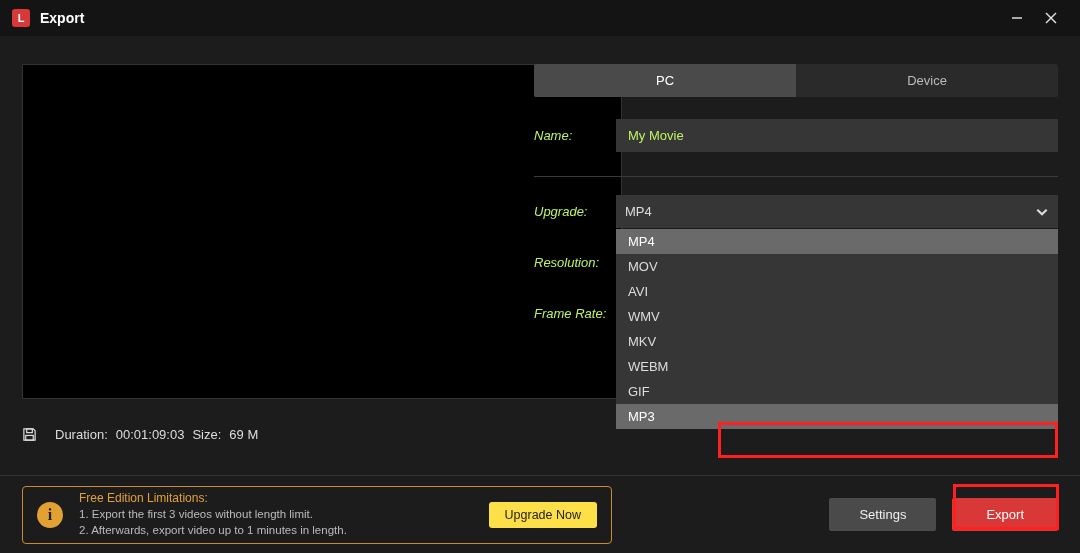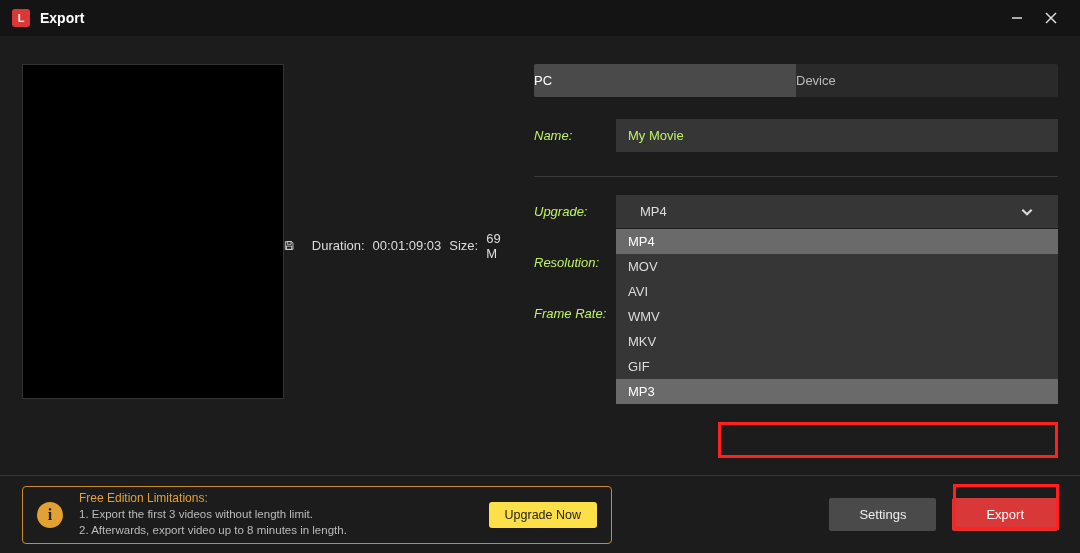--- a/index.html
+++ b/index.html
@@ -51,21 +51,21 @@
   }
   .winbtn svg { width: 12px; height: 12px; }
   .content {
     display: flex;
     padding: 28px 22px 4px 22px;
     gap: 28px;
   }
   .left-col {
     width: 484px;
     display: flex;
-    flex-direction: row;
+    flex-direction: column;
   }
   .preview {
     background: #000;
     width: 600px;
     height: 335px;
     border: 1px solid #333;
   }
   .preview-info {
     display: flex;
     align-items: center;
@@ -84,21 +84,22 @@
   }
   .tabbar {
     display: flex;
     background: #2a2a2a;
     border-radius: 2px;
     overflow: hidden;
     margin-bottom: 22px;
   }
   .tab {
     flex: 1;
-    padding: 9px 0;
+    text-align: center;
+    padding: 9px 8px;
     cursor: pointer;
     color: #bbb;
   }
   .tab.active {
     background: #4a4a4a;
     color: #fff;
   }
   .field-row {
     display: flex;
     align-items: center;
@@ -130,21 +131,21 @@
   }
   .browse-btn svg { width: 16px; height: 14px; fill: #eee; }
   .divider {
     height: 1px;
     background: #3a3a3a;
     margin: 6px 0 18px 0;
   }
   .select {
     flex: 1;
     background: #363636;
-    padding: 9px 24px;
+    padding: 9px 9px;
     color: #ddd;
     display: flex;
     align-items: flex-end;
     justify-content: space-between;
     cursor: pointer;
     position: relative;
   }
   .select .chev { width: 14px; height: 14px; }
   .dropdown {
     position: absolute;
@@ -317,20 +318,21 @@
         <span>MP4</span>
         <svg class="chev" viewBox="0 0 12 12">
             <path d="M2 4l4 4 4-4" fill="none" stroke="#ddd" stroke-width="1.8"></path>
           </svg>
         <div class="dropdown">
           <div class="dd-item sel">MP4</div>
           <div class="dd-item">MOV</div>
           <div class="dd-item">AVI</div>
           <div class="dd-item">WMV</div>
           <div class="dd-item">MKV</div>
+          <div class="dd-item">WEBM</div>
           <div class="dd-item">GIF</div>
           <div class="dd-item sel">MP3</div>
         </div>
       </div>
     </div>
 
     <div class="field-row">
       <div class="field-label">Resolution:</div>
       <div class="field-placeholder"></div>
     </div>
@@ -341,21 +343,21 @@
     </div>
   </div>
 </div>
 
 <div class="bottom-bar">
   <div class="limits-box">
     <div class="info-icon">i</div>
     <div class="limits-txt">
       <div class="limits-title">Free Edition Limitations:</div>
       <div class="limits-line">1. Export the first 3 videos without length limit.</div>
-      <div class="limits-line">2. Afterwards, export video up to 8 minutes in length.</div>
+      <div class="limits-line">2. Afterwards, export video up to 1 minutes in length.</div>
     </div>
     <div class="upgrade-btn">Upgrade Now</div>
   </div>
   <div class="bottom-spacer"></div>
   <div class="settings-btn">Settings</div>
   <div class="export-btn">Export</div>
 </div>
 
 <div class="hl-red1"></div>
 <div class="hl-red2"></div>

